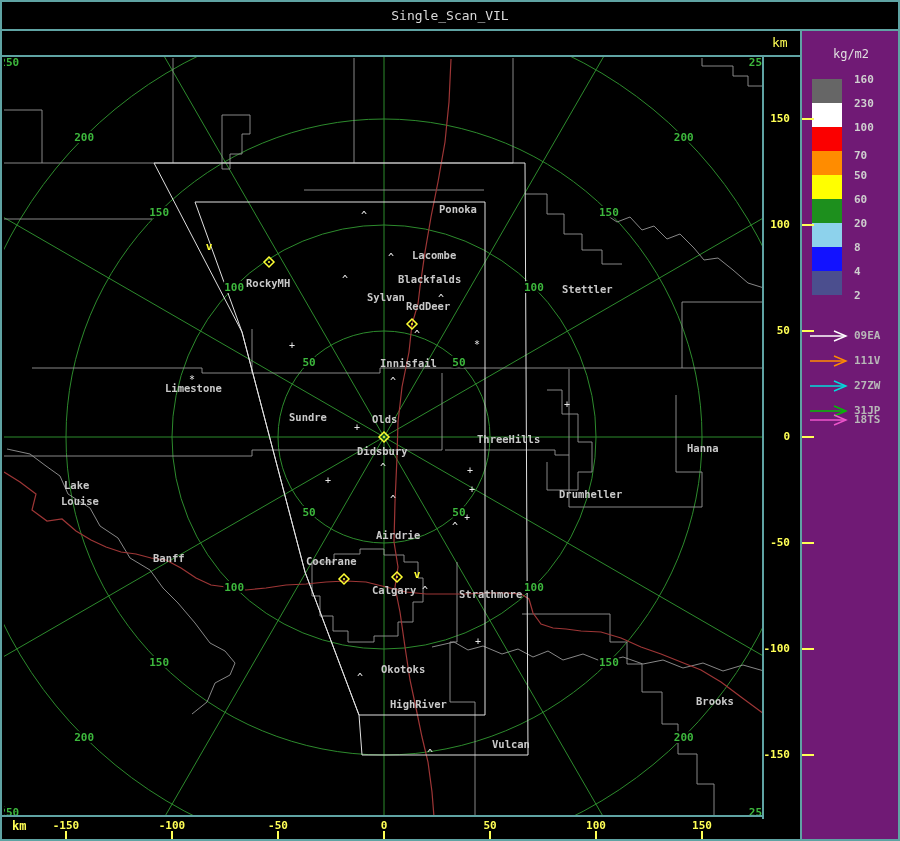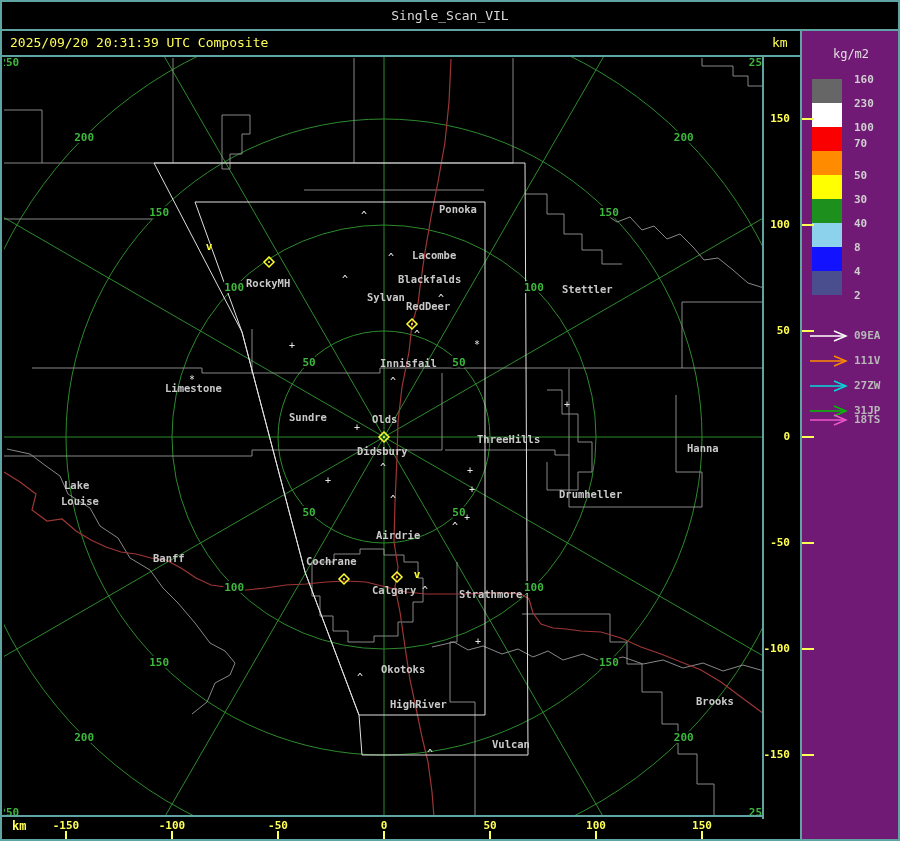--- a/index.html
+++ b/index.html
@@ -39,21 +39,20 @@
 </style>
 </head>
 <body>
 
 <div class="titlebar">
   <span>Single_Scan_VIL</span>
 </div>
 <div class="hborder" style="left:0;top:27px;width:896px;"></div>
 
 <div class="headerbar">
-  <span class="ts">2025/09/20 20:31:39 UTC Composite</span>
   <span class="yunit">km</span>
 </div>
 <div class="hborder" style="left:0;top:53px;width:798px;"></div>
 
 <svg id="map" viewBox="2 55 758 758" preserveAspectRatio="none">
     <circle cx="382" cy="435" r="106" fill="none" stroke="#2d8b2d" stroke-width="1"></circle>
     <circle cx="382" cy="435" r="212" fill="none" stroke="#2d8b2d" stroke-width="1"></circle>
     <circle cx="382" cy="435" r="318" fill="none" stroke="#2d8b2d" stroke-width="1"></circle>
     <circle cx="382" cy="435" r="424" fill="none" stroke="#2d8b2d" stroke-width="1"></circle>
     <circle cx="382" cy="435" r="530" fill="none" stroke="#2d8b2d" stroke-width="1"></circle>
@@ -219,27 +218,27 @@
 <div id="legend">
   <div class="lg-unit">kg/m2</div>
   <div id="lg-scale">
       <div class="swatch" style="top: 48px; background: rgb(102, 102, 102);"></div>
       <div class="sval" style="top: 48px;">160</div>
       <div class="swatch" style="top: 72px; background: rgb(255, 255, 255);"></div>
       <div class="sval" style="top: 72px;">230</div>
       <div class="swatch" style="top: 96px; background: rgb(251, 0, 0);"></div>
       <div class="sval" style="top: 96px;">100</div>
       <div class="swatch" style="top: 120px; background: rgb(255, 140, 0);"></div>
-      <div class="sval" style="top: 112px;">70</div>
+      <div class="sval" style="top: 124px;">70</div>
       <div class="swatch" style="top: 144px; background: rgb(255, 255, 0);"></div>
       <div class="sval" style="top: 144px;">50</div>
       <div class="swatch" style="top: 168px; background: rgb(29, 143, 29);"></div>
-      <div class="sval" style="top: 168px;">30</div>
+      <div class="sval" style="top: 168px;">60</div>
       <div class="swatch" style="top: 192px; background: rgb(141, 210, 236);"></div>
-      <div class="sval" style="top: 192px;">40</div>
+      <div class="sval" style="top: 192px;">20</div>
       <div class="swatch" style="top: 216px; background: rgb(18, 18, 255);"></div>
       <div class="sval" style="top: 216px;">8</div>
       <div class="swatch" style="top: 240px; background: rgb(75, 78, 142);"></div>
       <div class="sval" style="top: 240px;">4</div>
       <div class="sval" style="top: 264px;">2</div>
     </div>
   <div id="lg-radars">
       <div class="radar-row" style="top: 298px;">
         <svg width="44" height="12">
           <line x1="2" y1="6" x2="36" y2="6" stroke="#ffffff" stroke-width="1.4"></line>

